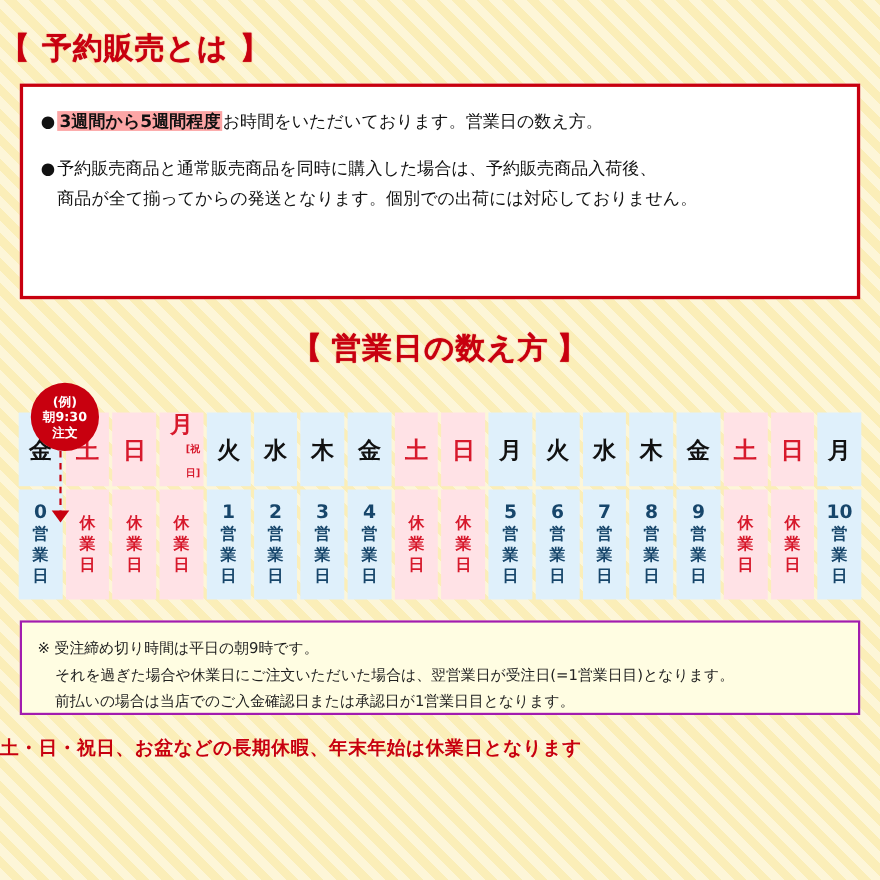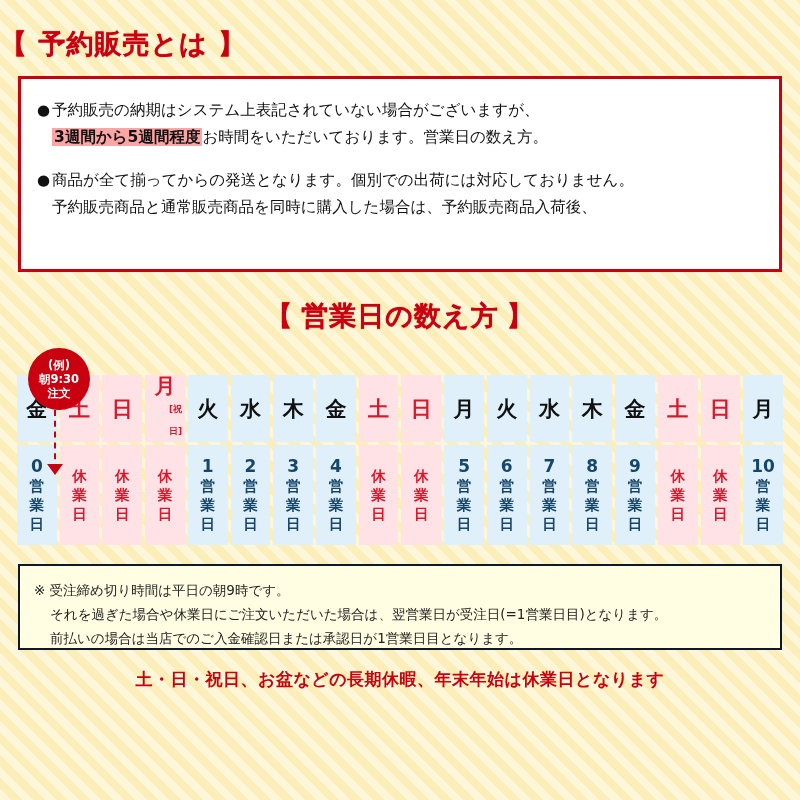--- a/index.html
+++ b/index.html
@@ -153,61 +153,59 @@
     line-height:19px;
   }
   .blue{background:#dff0fb;color:#17466b;}
   .pink{background:#ffe2e6;color:#d7192c;}
   .dow.blue{background:#dff0fb;color:#111;}
   .dow.pink{background:#ffe2e6;color:#d7192c;}
 
   
   .notes{
     margin:16px 18px 0 18px;
-    border:2px solid #0f172a;
+    border:2px solid #a21caf;
     background:#fffde2;
     padding:12px 14px 12px 14px;
     font-size:13.5px;
     line-height:24px;
     color:#222;
     height:86px;
     box-sizing:border-box;
   }
   .notes .l2,.notes .l3{padding-left:16px;}
   .footer{
-    text-align:center;
     color:#c8000f;
     font-weight:bold;
     font-size:17px;
     margin-top:18px;
     letter-spacing:0.5px;
   }
 </style>
 </head>
 <body>
 
 <div class="page">
 
   <div class="title1">【 予約販売とは 】</div>
 
   <div class="box1">
 
     <div class="para">
       <div class="bullet">●</div>
       <div class="ptext">
-        <div>予約販売の納期はシステム上表記されていない場合がございますが、</div>
         <div><span class="hl">3週間から5週間程度</span><span>お時間をいただいております。営業日の数え方。</span></div>
       </div>
     </div>
 
     <div class="para p2">
       <div class="bullet">●</div>
       <div class="ptext">
+        <div>予約販売商品と通常販売商品を同時に購入した場合は、予約販売商品入荷後、</div>
         <div>商品が全て揃ってからの発送となります。個別での出荷には対応しておりません。</div>
-        <div>予約販売商品と通常販売商品を同時に購入した場合は、予約販売商品入荷後、</div>
       </div>
     </div>
 
   </div>
 
   <div class="title2">【 営業日の数え方 】</div>
 
   <div class="calwrap">
 
     <div class="badge">

